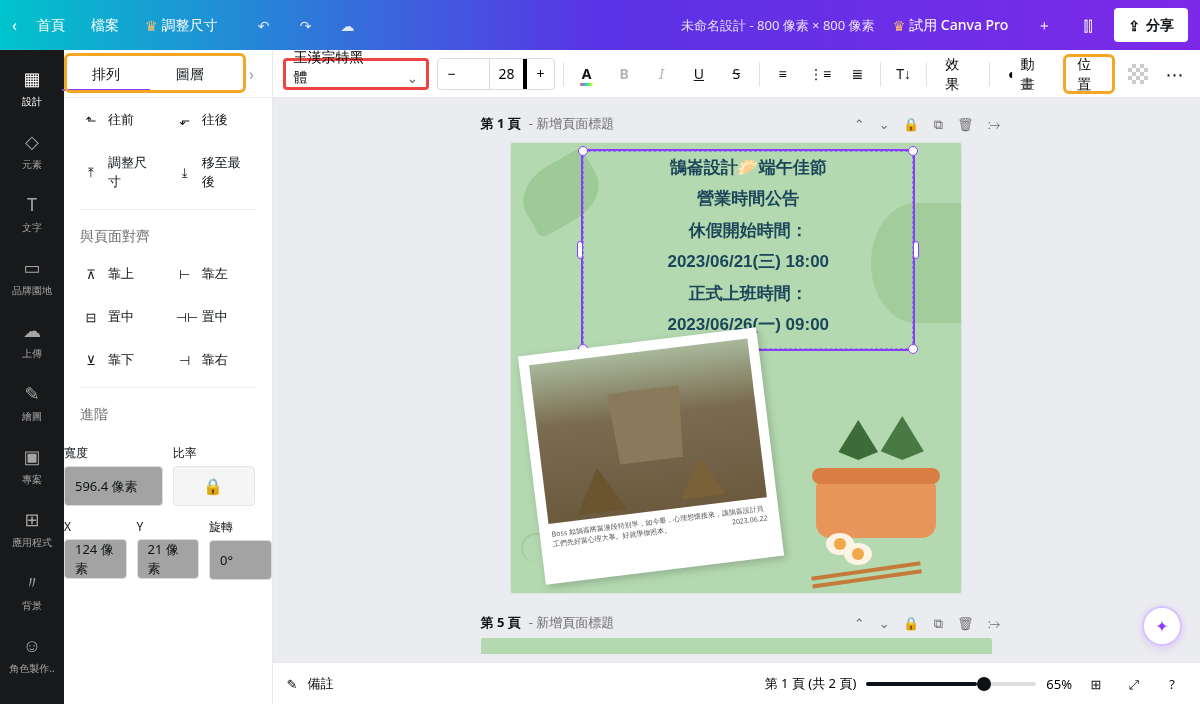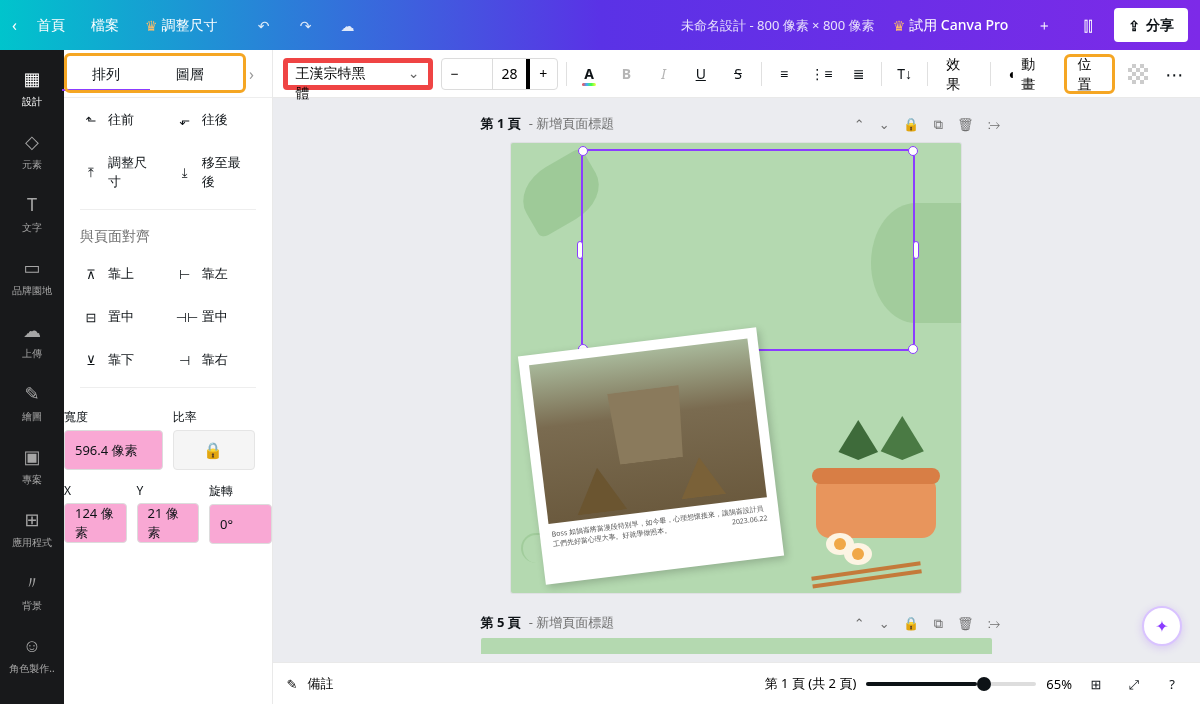--- a/index.html
+++ b/index.html
@@ -35,27 +35,27 @@
 .panel .tabchev { width: 40px; display: flex; align-items: center; justify-content: center; color: #999; cursor: pointer; }
 .panel .section { padding: 10px 16px 6px; font-size: 14px; color: #6f6f6f; }
 .panel .row2 { display: flex; padding: 4px 10px; }
 .panel .half { flex: 1; display: flex; align-items: center; gap: 8px; padding: 8px 8px; font-size: 13px; color: #0d1216; cursor: pointer; }
 .panel .half .ic { width: 18px; text-align: center; color: #0d1216; }
 .panel .divider { height: 1px; background: #eee; margin: 6px 16px; }
 .panel .advwrap { padding: 8px 0; }
 .panel .adv3 { display: flex; gap: 10px; margin-top: 6px; }
 .panel .fcol { flex: 1; display: flex; flex-direction: column; gap: 4px; }
 .panel .flabel { font-size: 12px; color: #0d1216; }
-.panel .finput { height: 40px; border: 1px solid #dcdcdc; border-radius: 4px; padding: 0 10px; font-size: 13px; display: flex; align-items: center; color: #0d1216; background: #f9a8d4; }
+.panel .finput { height: 40px; border: 1px solid #dcdcdc; border-radius: 4px; padding: 0 10px; font-size: 13px; display: flex; align-items: center; color: #0d1216; background: #a3a3a3; }
 .panel .lockbox { height: 40px; width: 82px; border: 1px solid #e5e5e5; border-radius: 4px; display: flex; align-items: center; justify-content: center; color: #aaa; background: #f5f5f5; }
 
 .canvaswrap { flex: 1; background: #ebecf0; display: flex; flex-direction: column; position: relative; }
 
 .tooltoolbar { height: 48px; background: #fff; border-bottom: 1px solid #e9e9e9; display: flex; align-items: center; padding: 0 10px; gap: 8px; font-size: 14px; }
-.fontsel { height: 32px; border: 5px solid #ef4444; border-radius: 4px; padding: 0 8px; display: flex; align-items: flex-start; gap: 40px; min-width: 140px; cursor: pointer; }
+.fontsel { height: 32px; border: 3px solid #ef4444; border-radius: 4px; padding: 0 8px; display: flex; align-items: flex-end; gap: 40px; min-width: 140px; cursor: pointer; }
 .fontsel .dd { color: #666; }
 .sizegrp { display: flex; border: 1px solid #dcdcdc; border-radius: 4px; height: 32px; overflow: hidden; }
 .sizegrp .sbtn { width: 30px; display: flex; align-items: center; justify-content: center; cursor: pointer; }
 .sizegrp .sval { width: 42px; display: flex; align-items: center; justify-content: center; border-left: 1px solid #dcdcdc; border-right: 4px solid #000000; margin-left: 24px; }
 .tbbtn { width: 32px; height: 32px; display: flex; align-items: center; justify-content: center; cursor: pointer; color: #0d1216; border-radius: 4px; }
 .tbbtn.dim { color: #b5b5b5; }
 .colorA { font-weight: 700; position: relative; }
 .colorA::after { content: ""; position: absolute; bottom: 4px; left: 8px; right: 8px; height: 3px; background: linear-gradient(90deg,#f44,#4af,#4f4,#ff4); border-radius: 2px; }
 .sep { width: 1px; height: 24px; background: #e0e0e0; }
 .txtbtn { padding: 0 10px; height: 32px; display: flex; align-items: center; cursor: pointer; font-size: 14px; }
@@ -247,20 +247,21 @@
       <div class="half">
           <span class="ic">⊻</span>
           <span>靠下</span>
         </div>
       <div class="half">
           <span class="ic">⊣</span>
           <span>靠右</span>
         </div>
     </div>
     <div class="divider"></div>
+    <div class="section">進階</div>
     <div class="advwrap">
       <div class="adv3">
         <div class="fcol">
             <span class="flabel">寬度</span>
             <div class="finput">596.4 像素</div>
           </div>
         <div class="fcol">
             <span class="flabel">比率</span>
             <div class="lockbox">
               <span>🔒</span>
@@ -344,20 +345,28 @@
           <span>⧴</span>
         </span>
       </div>
 
       <div class="artwrap">
         <div class="artboard">
           <div class="artbg-leaf1"></div>
           <div class="artbg-leaf2"></div>
           <div class="artbg-cloud"></div>
 
+          <div class="textbox">
+            <div class="tline">鵠崙設計🥟端午佳節</div>
+            <div class="tline">營業時間公告</div>
+            <div class="tline">休假開始時間：</div>
+            <div class="tline">2023/06/21(三)  18:00</div>
+            <div class="tline">正式上班時間：</div>
+            <div class="tline">2023/06/26(一)  09:00</div>
+          </div>
           <div class="selframe">
             <div class="handle h-tl"></div>
             <div class="handle h-tr"></div>
             <div class="handle h-bl"></div>
             <div class="handle h-br"></div>
             <div class="handle h-ml"></div>
             <div class="handle h-mr"></div>
           </div>
 
           <div class="polaroid">

